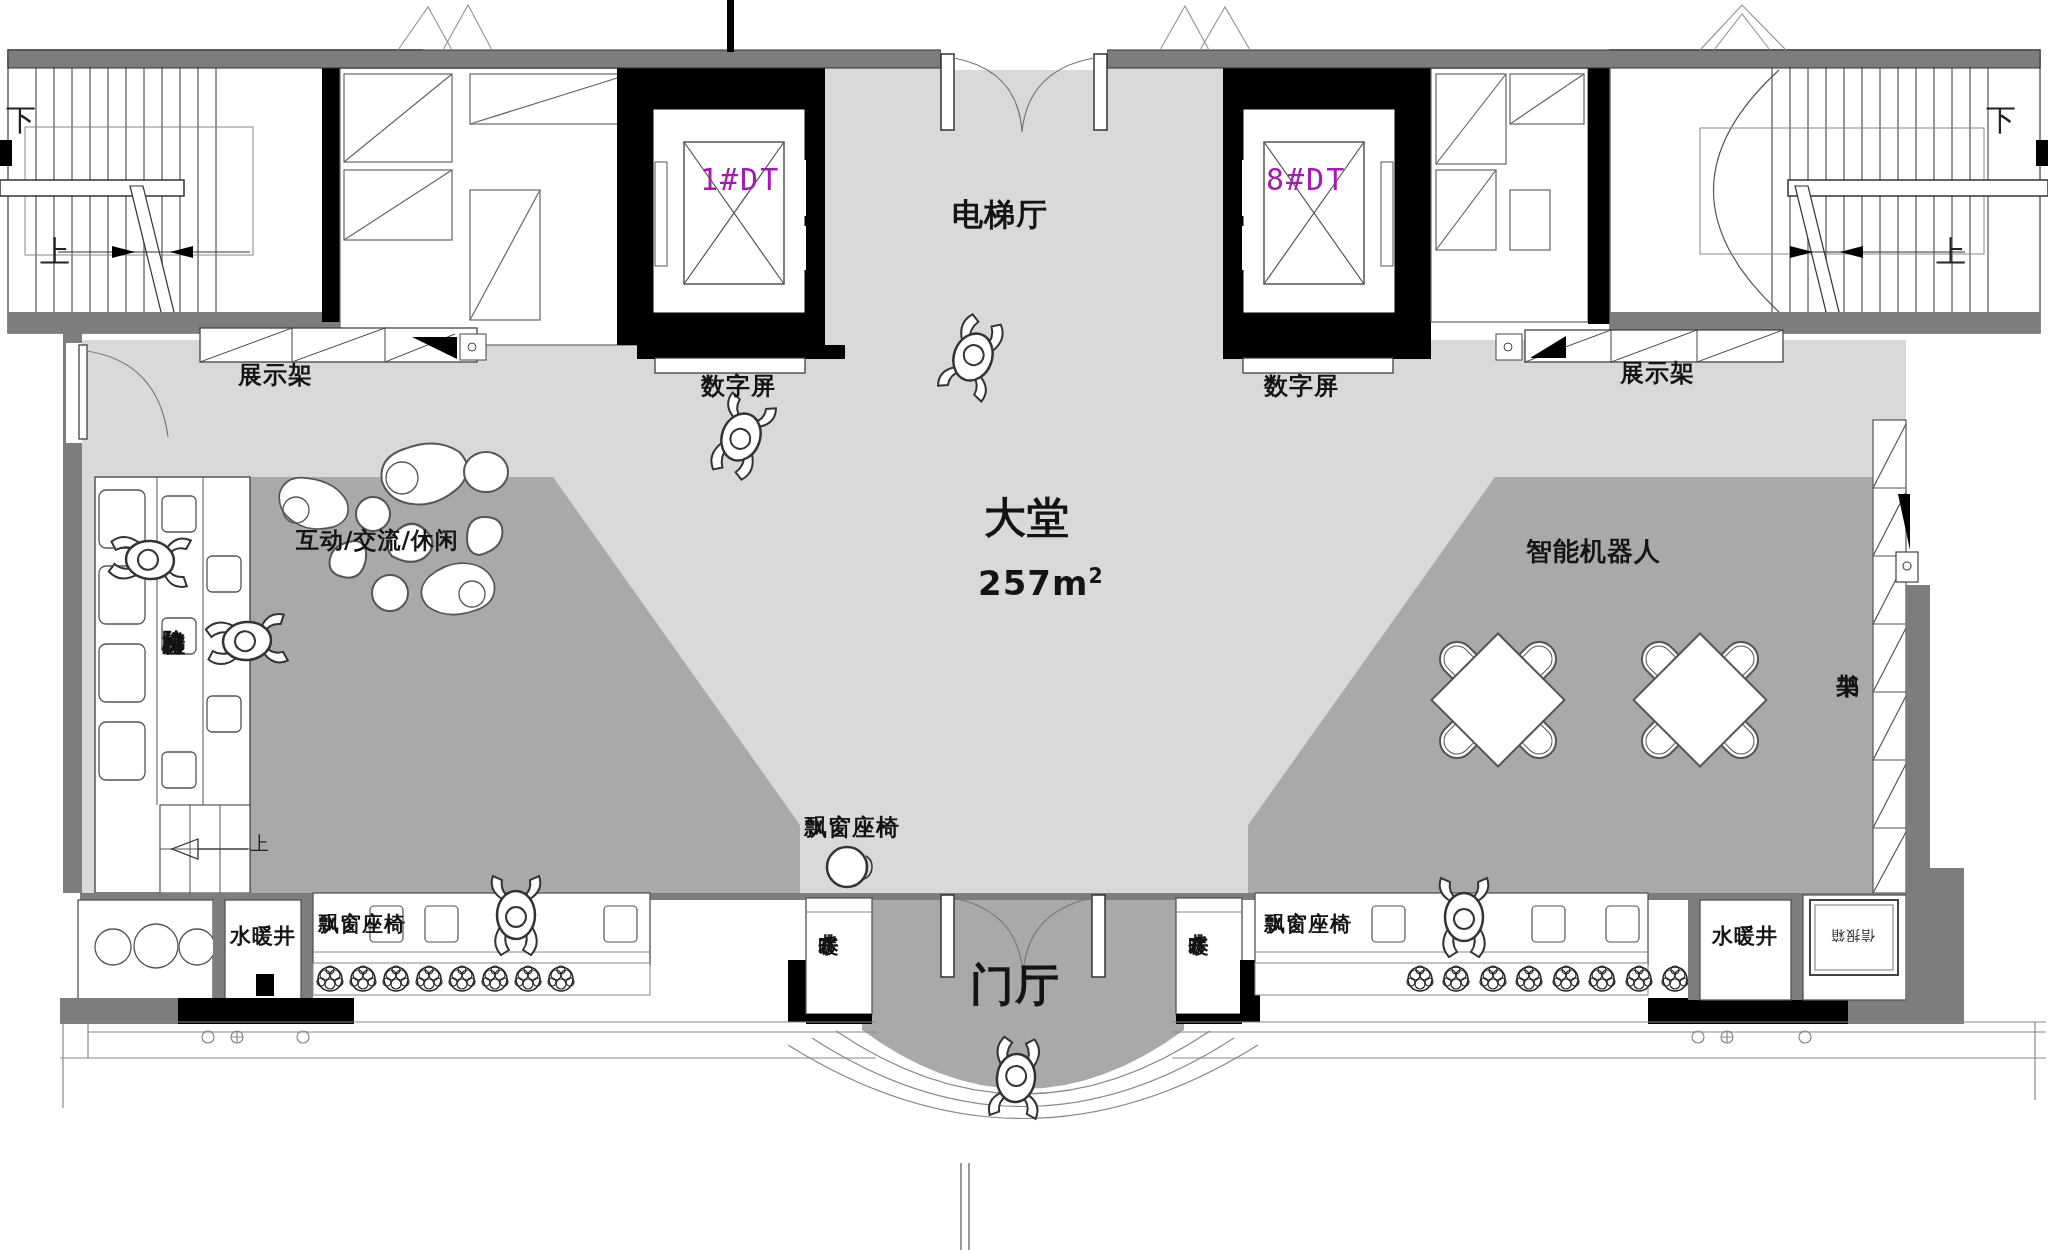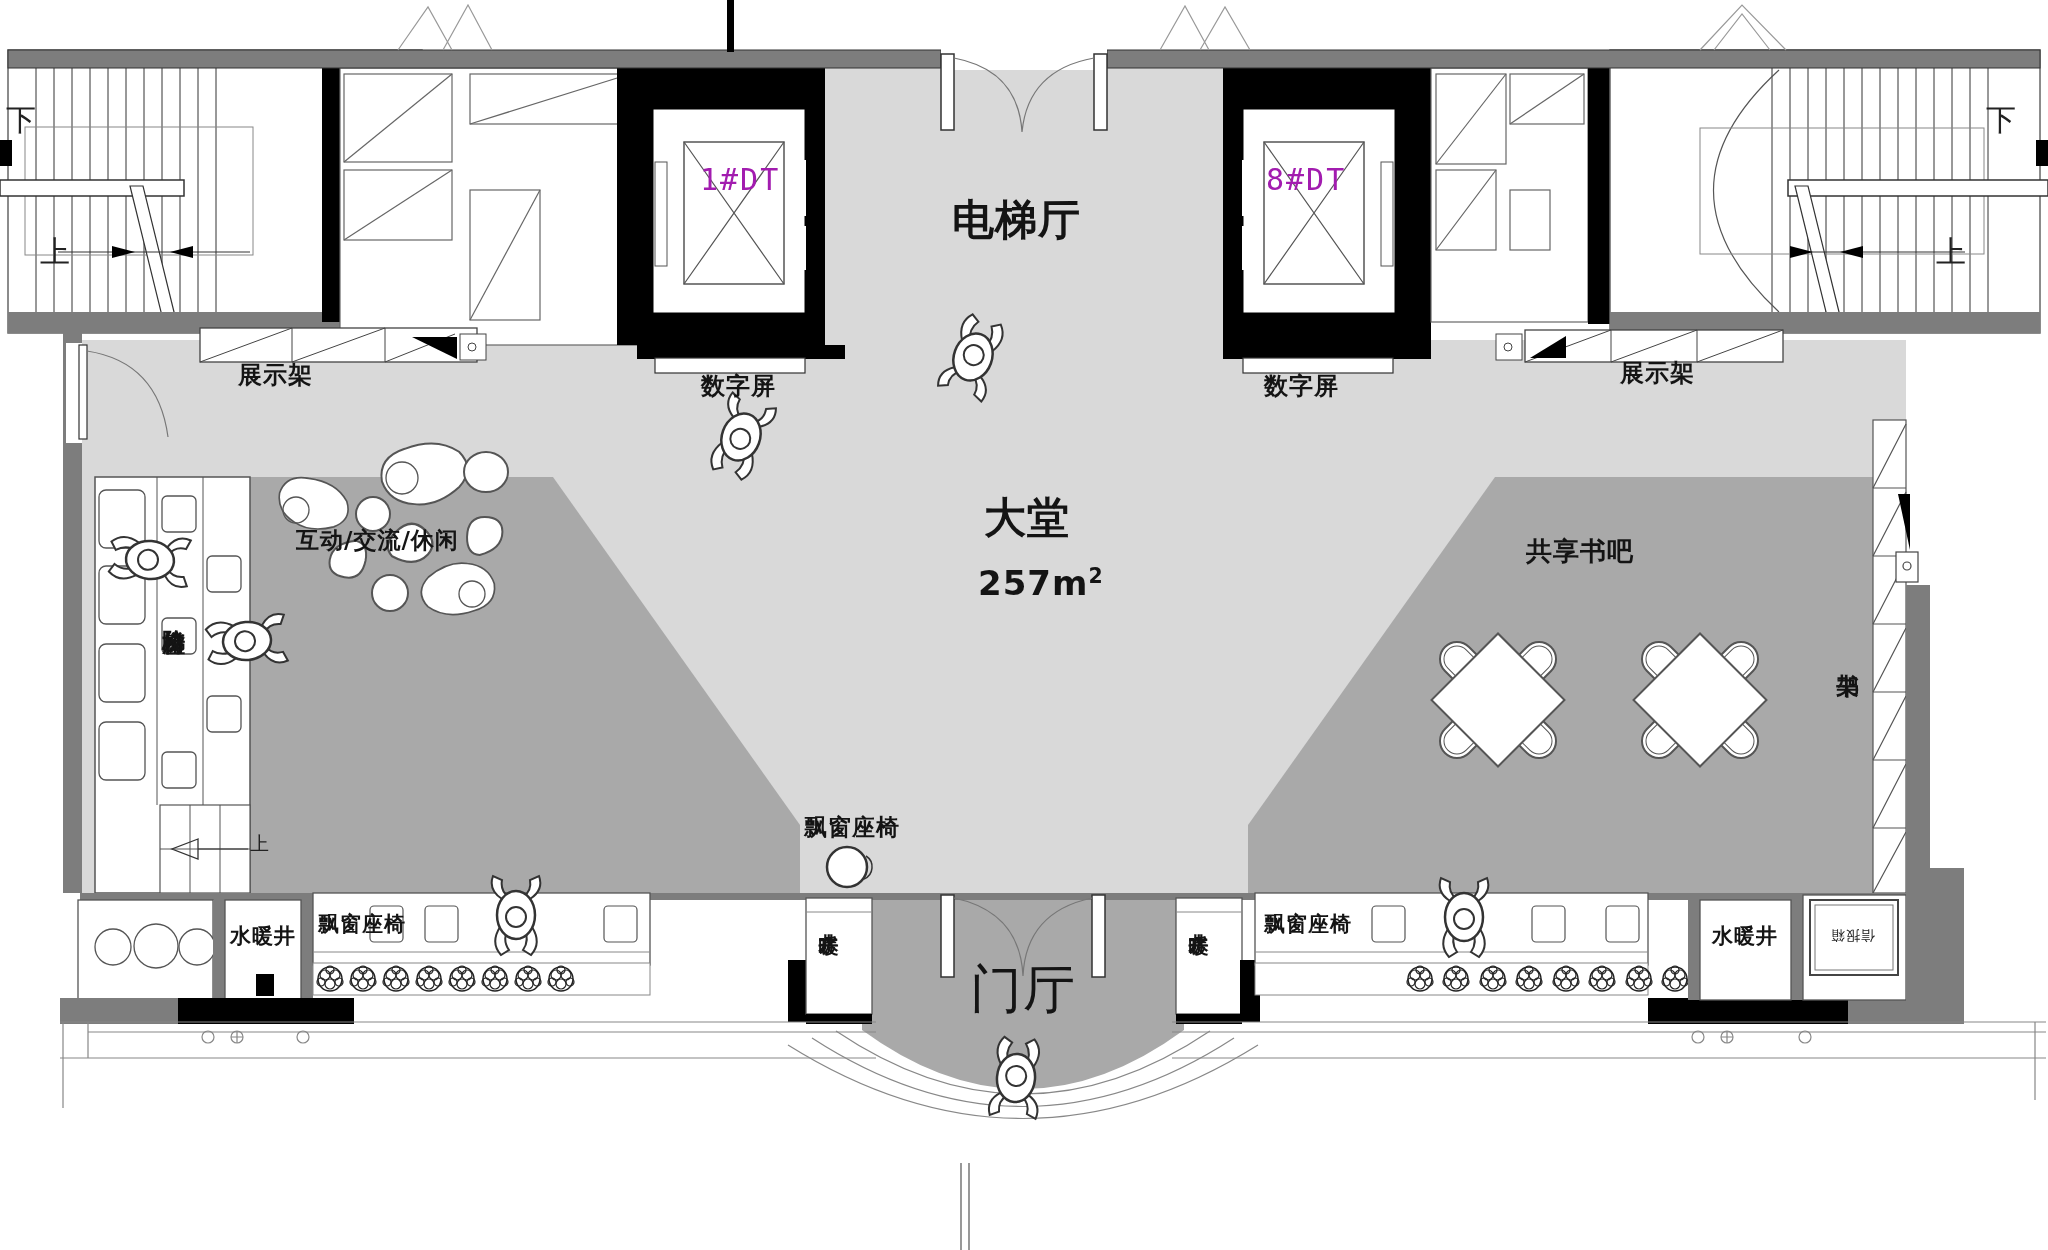--- a/index.html
+++ b/index.html
@@ -356,36 +356,36 @@
   <g>
     <circle cx="847" cy="867" r="20" fill="#fff" stroke="#333" stroke-width="2.5"></circle>
     <path d="M864,879 A13,13 0 0 0 866,856" fill="none" stroke="#333" stroke-width="1.5"></path>
   </g>
 </svg>
 
   <div class="lbl thin" style="left:6px;top:104px;font-size:30px">下</div>
   <div class="lbl thin" style="left:40px;top:236px;font-size:30px">上</div>
   <div class="lbl cad" style="left:700px;top:164px;font-size:30px">1#DT</div>
   <div class="lbl cad" style="left:1266px;top:164px;font-size:30px">8#DT</div>
-  <div class="lbl" style="left:952px;top:198px;font-size:42px">电梯厅</div>
+  <div class="lbl" style="left:952px;top:198px;font-size:31px">电梯厅</div>
   <div class="lbl" style="left:238px;top:363px;font-size:24px">展示架</div>
   <div class="lbl" style="left:701px;top:374px;font-size:24px">数字屏</div>
   <div class="lbl" style="left:1264px;top:374px;font-size:24px">数字屏</div>
   <div class="lbl" style="left:1620px;top:361px;font-size:24px">展示架</div>
   <div class="lbl" style="left:984px;top:496px;font-size:42px">大堂</div>
   <div class="lbl" style="left:978px;top:566px;font-size:34px"><span>257m</span><sup>2</sup></div>
   <div class="lbl" style="left:296px;top:528px;font-size:23px">互动/交流/休闲</div>
-  <div class="lbl" style="left:1526px;top:538px;font-size:26px">共享书吧</div>
+  <div class="lbl" style="left:1526px;top:538px;font-size:26px">智能机器人</div>
   <div class="lbl v" style="left:162px;top:612px;font-size:23px">阶梯座椅</div>
   <div class="lbl v" style="left:1836px;top:655px;font-size:23px">书架</div>
   <div class="lbl" style="left:804px;top:815px;font-size:23px">飘窗座椅</div>
   <div class="lbl v" style="left:818px;top:918px;font-size:20px">水暖井</div>
   <div class="lbl v" style="left:1188px;top:918px;font-size:20px">水暖井</div>
   <div class="lbl" style="left:230px;top:925px;font-size:21px">水暖井</div>
   <div class="lbl" style="left:1712px;top:925px;font-size:21px">水暖井</div>
   <div class="lbl" style="left:318px;top:913px;font-size:21px">飘窗座椅</div>
   <div class="lbl" style="left:1264px;top:913px;font-size:21px">飘窗座椅</div>
-  <div class="lbl" style="left:970px;top:962px;font-size:52px;font-weight:400">门厅</div>
+  <div class="lbl" style="left:970px;top:962px;font-size:44px;font-weight:700">门厅</div>
   <div class="lbl rot180 thin" style="left:1830px;top:928px;font-size:14px">信报箱</div>
   <div class="lbl thin" style="left:250px;top:834px;font-size:19px">上</div>
   <div class="lbl thin" style="left:1986px;top:104px;font-size:30px">下</div>
   <div class="lbl thin" style="left:1936px;top:236px;font-size:30px">上</div>
 </div>
 
 </body></html>

